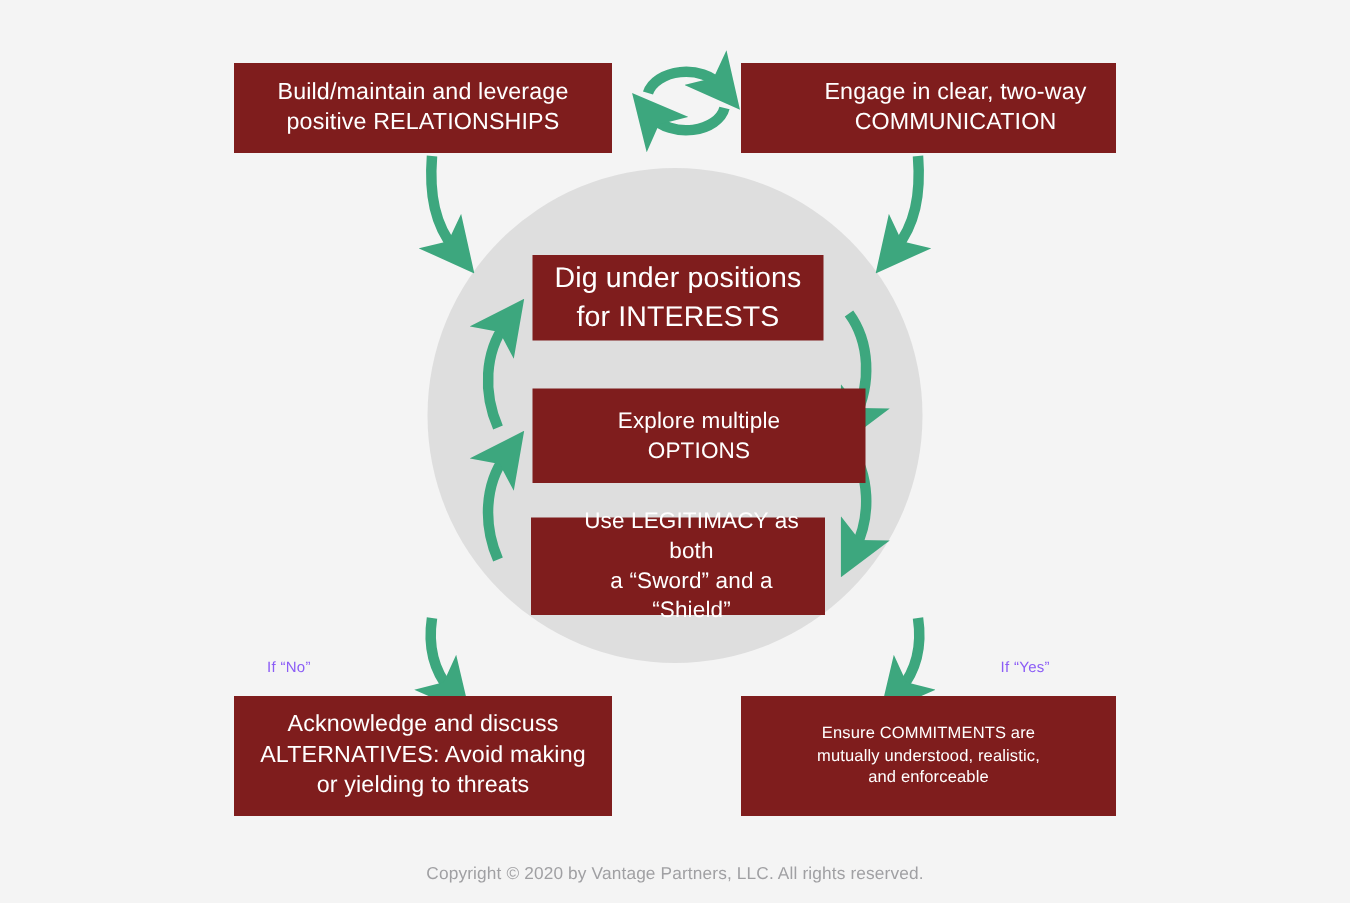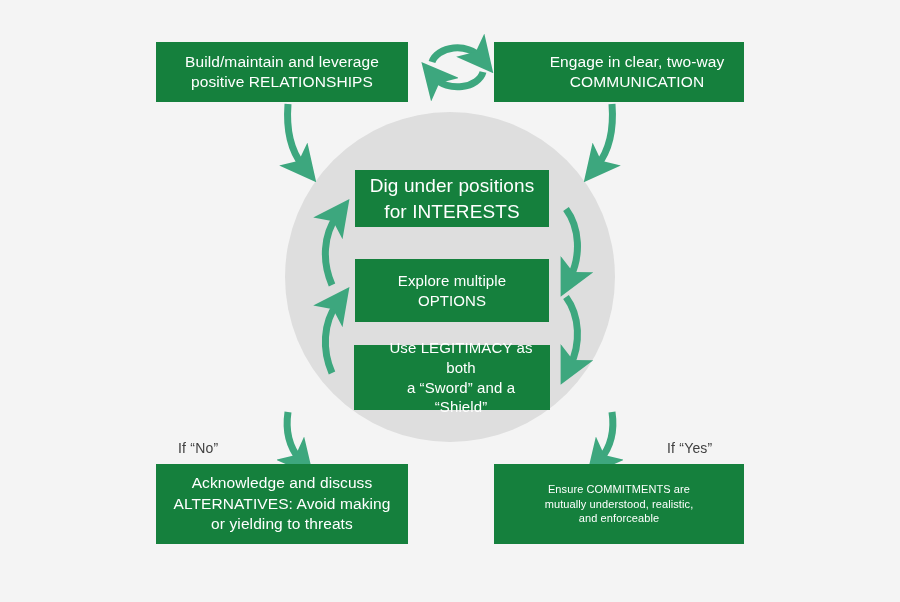--- a/index.html
+++ b/index.html
@@ -24,21 +24,21 @@
     left: 285px;
     top: 112px;
     width: 330px;
     height: 330px;
     border-radius: 50%;
     background: #dedede;
   }
   
   .box {
     position: absolute;
-    background: #15803d;
+    background: #7f1d1d;
     color: #ffffff;
     display: flex;
     align-items: center;
     justify-content: center;
     text-align: center;
     box-sizing: border-box;
     line-height: 1.32;
     letter-spacing: .1px;
   }
   .box .txt { display: block; padding: 0 8px; }
@@ -50,42 +50,42 @@
   #box-communication {
     left: 494px; top: 42px; width: 250px; height: 60px;
     font-size: 15.5px;
     padding-left: 36px;
   }
   #box-interests {
     left: 355px; top: 170px; width: 194px; height: 57px;
     font-size: 19px;
   }
   #box-options {
-    left: 355px; top: 259px; width: 194px; height: 63px;
+    left: 355px; top: 259px; width: 222px; height: 63px;
     font-size: 15px;
   }
   #box-legitimacy {
     left: 354px; top: 345px; width: 196px; height: 65px;
     font-size: 15px;
     padding-left: 18px;
   }
   #box-alternatives {
     left: 156px; top: 464px; width: 252px; height: 80px;
     font-size: 15.5px;
   }
   #box-commitments {
     left: 494px; top: 464px; width: 250px; height: 80px;
     font-size: 11px;
   }
 
   
   .cond-label {
     position: absolute;
-    color: #404040;
-    font-size: 14px;
+    color: #8b5cf6;
+    font-size: 10px;
     letter-spacing: .2px;
     white-space: nowrap;
   }
   #label-if-no { left: 178px; top: 440px; }
   #label-if-yes { left: 644px; top: 440px; margin-left: 23px; }
 
   
   #footer {
     position: absolute;
     left: 0; right: 0; top: 577px;
@@ -185,14 +185,15 @@
     <span class="txt">
       <span>Ensure COMMITMENTS are</span><br>
       <span>mutually understood, realistic,</span><br>
       <span>and enforceable</span>
     </span>
   </div>
 
   <div class="cond-label" id="label-if-no">If “No”</div>
   <div class="cond-label" id="label-if-yes">If “Yes”</div>
 
+  <div id="footer">Copyright © 2020 by Vantage Partners, LLC. All rights reserved.</div>
 
 </div>
 
 </body></html>

